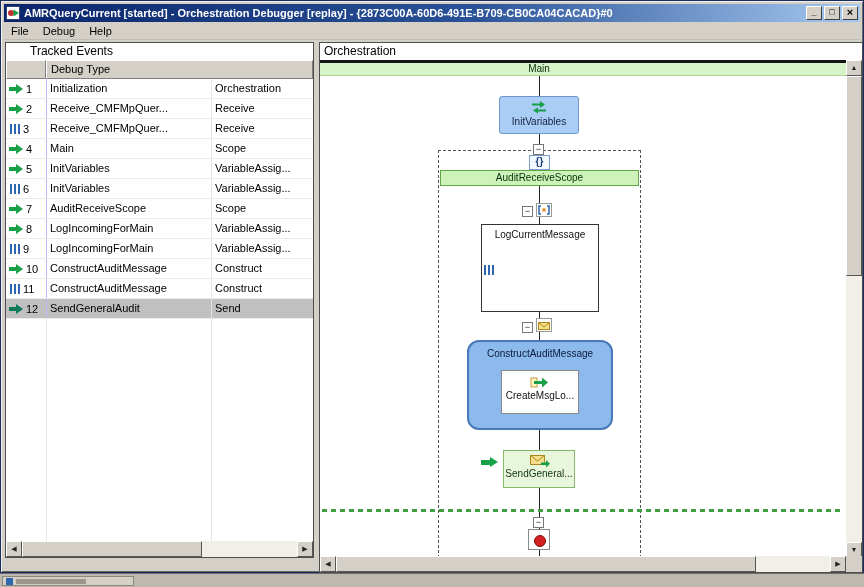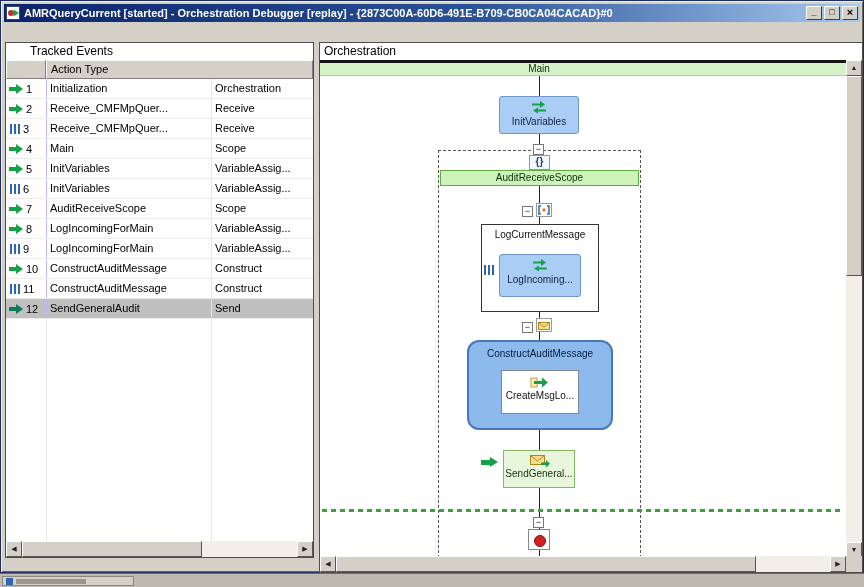--- a/index.html
+++ b/index.html
@@ -148,27 +148,32 @@
             <circle cx="5" cy="7" r="3" fill="#C03030"></circle>
             <polygon points="7.5,3.5 13,7 7.5,10.5" fill="#18A048"></polygon>
           </svg>
       </span>
       <span class="title-text">AMRQueryCurrent [started] - Orchestration Debugger [replay] - {2873C00A-60D6-491E-B709-CB0CA04CACAD}#0</span>
       <span class="wbtn">_</span>
       <span class="wbtn">□</span>
       <span class="wbtn close">×</span>
     </div>
 
+    <div class="menubar">
+      <span class="menu-item">File</span>
+      <span class="menu-item">Debug</span>
+      <span class="menu-item">Help</span>
+    </div>
 
     <div class="left-panel">
       <div class="panel-title">Tracked Events</div>
       <div class="grid">
         <div class="grid-header">
           <div class="gh-cell gh-c1"></div>
-          <div class="gh-cell gh-c3">Action Type</div>
+          <div class="gh-cell gh-c3">Debug Type</div>
         </div>
         <div class="grid-rows">
             <div class="grid-row">
             <span class="c1">
               <span class="row-icon" data-icon="arrow-green"></span>
               <span class="row-num">1</span>
             </span>
             <span class="c2">Initialization</span>
             <span class="c3">Orchestration</span>
           </div>
@@ -311,31 +316,20 @@
               <rect x="0.5" y="1.5" width="15" height="13" fill="#fff" stroke="#999"></rect>
               <path d="M5 4 h-2 v8 h2" stroke="#2E66B0" fill="none" stroke-width="1.5"></path>
               <path d="M11 4 h2 v8 h-2" stroke="#2E66B0" fill="none" stroke-width="1.5"></path>
               <rect x="6.5" y="6.5" width="3" height="3" fill="#E08020"></rect>
             </svg>
         </span>
         <div id="group-box">
           <span class="gb-label">LogCurrentMessage</span>
         </div>
         <div class="bars-marker"></div>
-        <div class="action-box" id="loginc-box">
-          <span class="ab-icon">
-            <svg width="18" height="13">
-                <rect x="2" y="2.5" width="8" height="2" fill="#18A048"></rect>
-                <polygon points="10,0 15,3.5 10,7" fill="#18A048"></polygon>
-                <rect x="8" y="8.5" width="8" height="2" fill="#18A048"></rect>
-                <polygon points="8,6.5 3,9.5 8,12.5" fill="#18A048"></polygon>
-              </svg>
-          </span>
-          <span>LogIncoming...</span>
-        </div>
 
         <div class="minus" id="minus3">−</div>
         <span class="mini-icon" id="construct-icon">
           <svg width="16" height="14">
               <rect x="0.5" y="0.5" width="15" height="13" fill="#fff" stroke="#999"></rect>
               <rect x="2.5" y="4.5" width="11" height="7" fill="#F6DE8C" stroke="#B08818"></rect>
               <path d="M2.5 4.5 L8 9 L13.5 4.5" fill="none" stroke="#B08818"></path>
             </svg>
         </span>
         <div id="construct-box">

